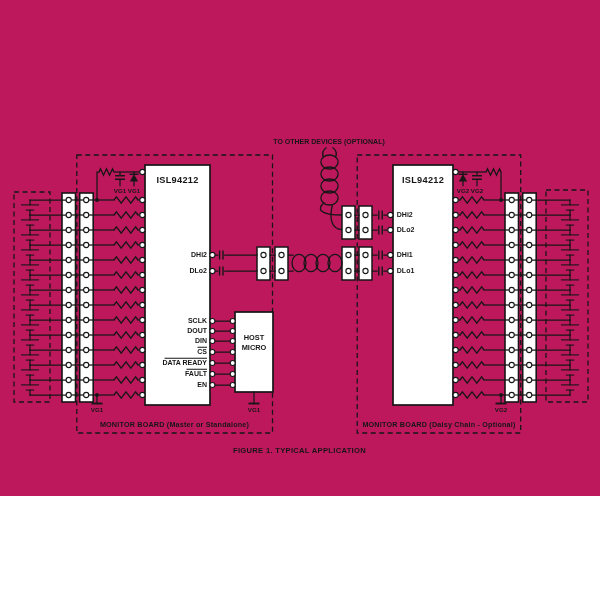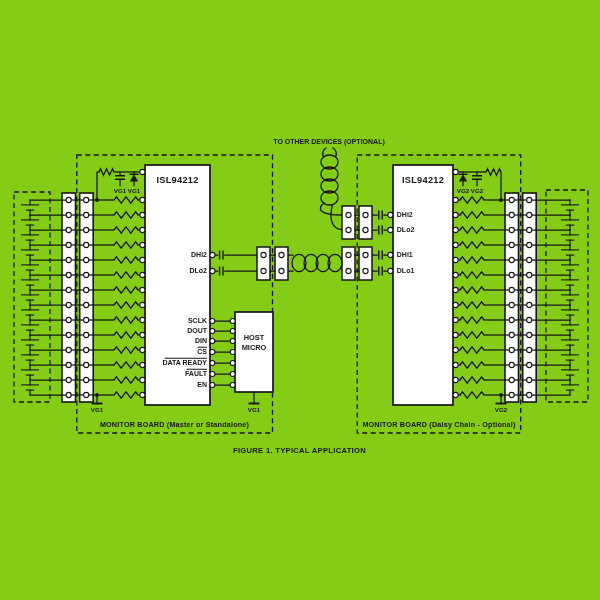--- a/index.html
+++ b/index.html
@@ -1,16 +1,16 @@
 <!DOCTYPE html>
 <html><head>
 <meta charset="utf-8">
 <style>
   html,body{margin:0;padding:0;background:#ffffff;}
-  .page{width:600px;height:600px;position:relative;background:#84cc16;overflow:hidden;
+  .page{width:600px;height:496px;position:relative;background:#be185d;overflow:hidden;
         font-family:"Liberation Sans","DejaVu Sans",sans-serif;}
   svg{display:block;}
   svg text{font-family:"Liberation Sans","DejaVu Sans",sans-serif;font-weight:bold;fill:#161616;}
   .wire{stroke:#161616;stroke-width:1.25;fill:none;stroke-linecap:square;}
   .thin{stroke:#161616;stroke-width:1.1;fill:none;}
   .comp{stroke:#161616;stroke-width:1.3;fill:none;}
   .plate{stroke:#161616;stroke-width:1.4;fill:none;}
   .dash{stroke:#161616;stroke-width:1.3;fill:none;stroke-dasharray:5,3.5;}
   .boxw{fill:#ffffff;stroke:#161616;}
   .pin{fill:#ffffff;stroke:#161616;stroke-width:1.1;}

